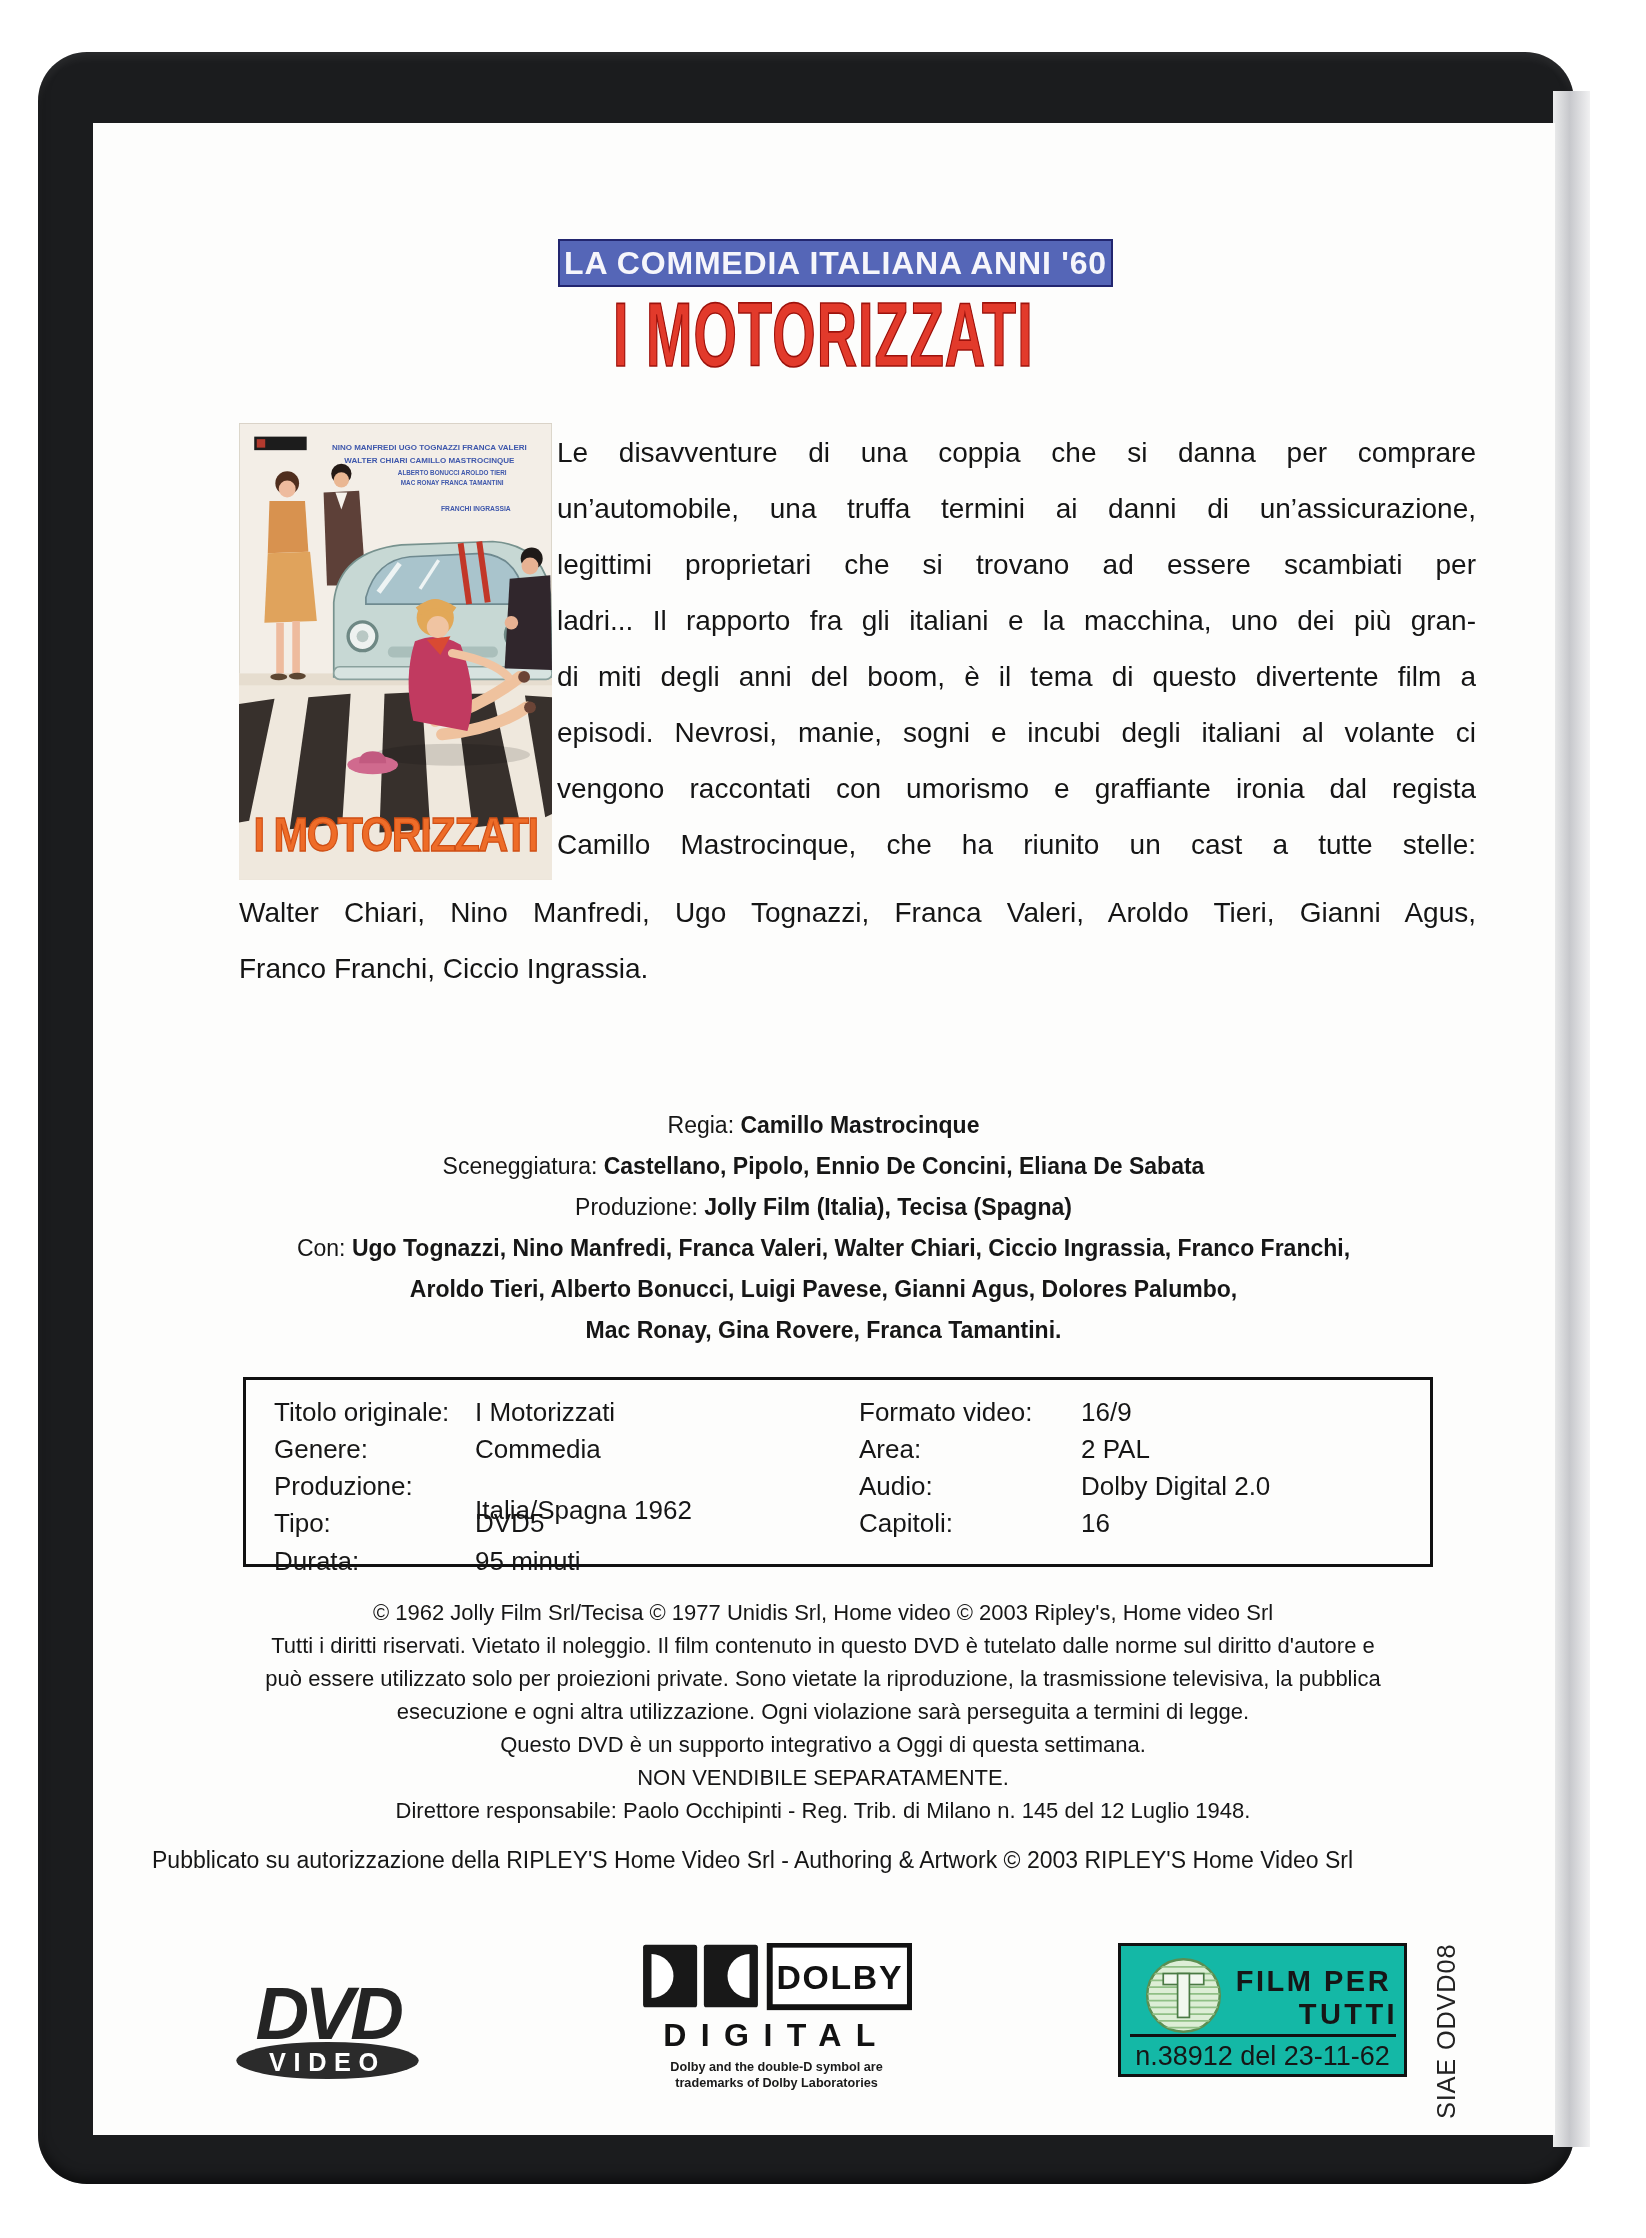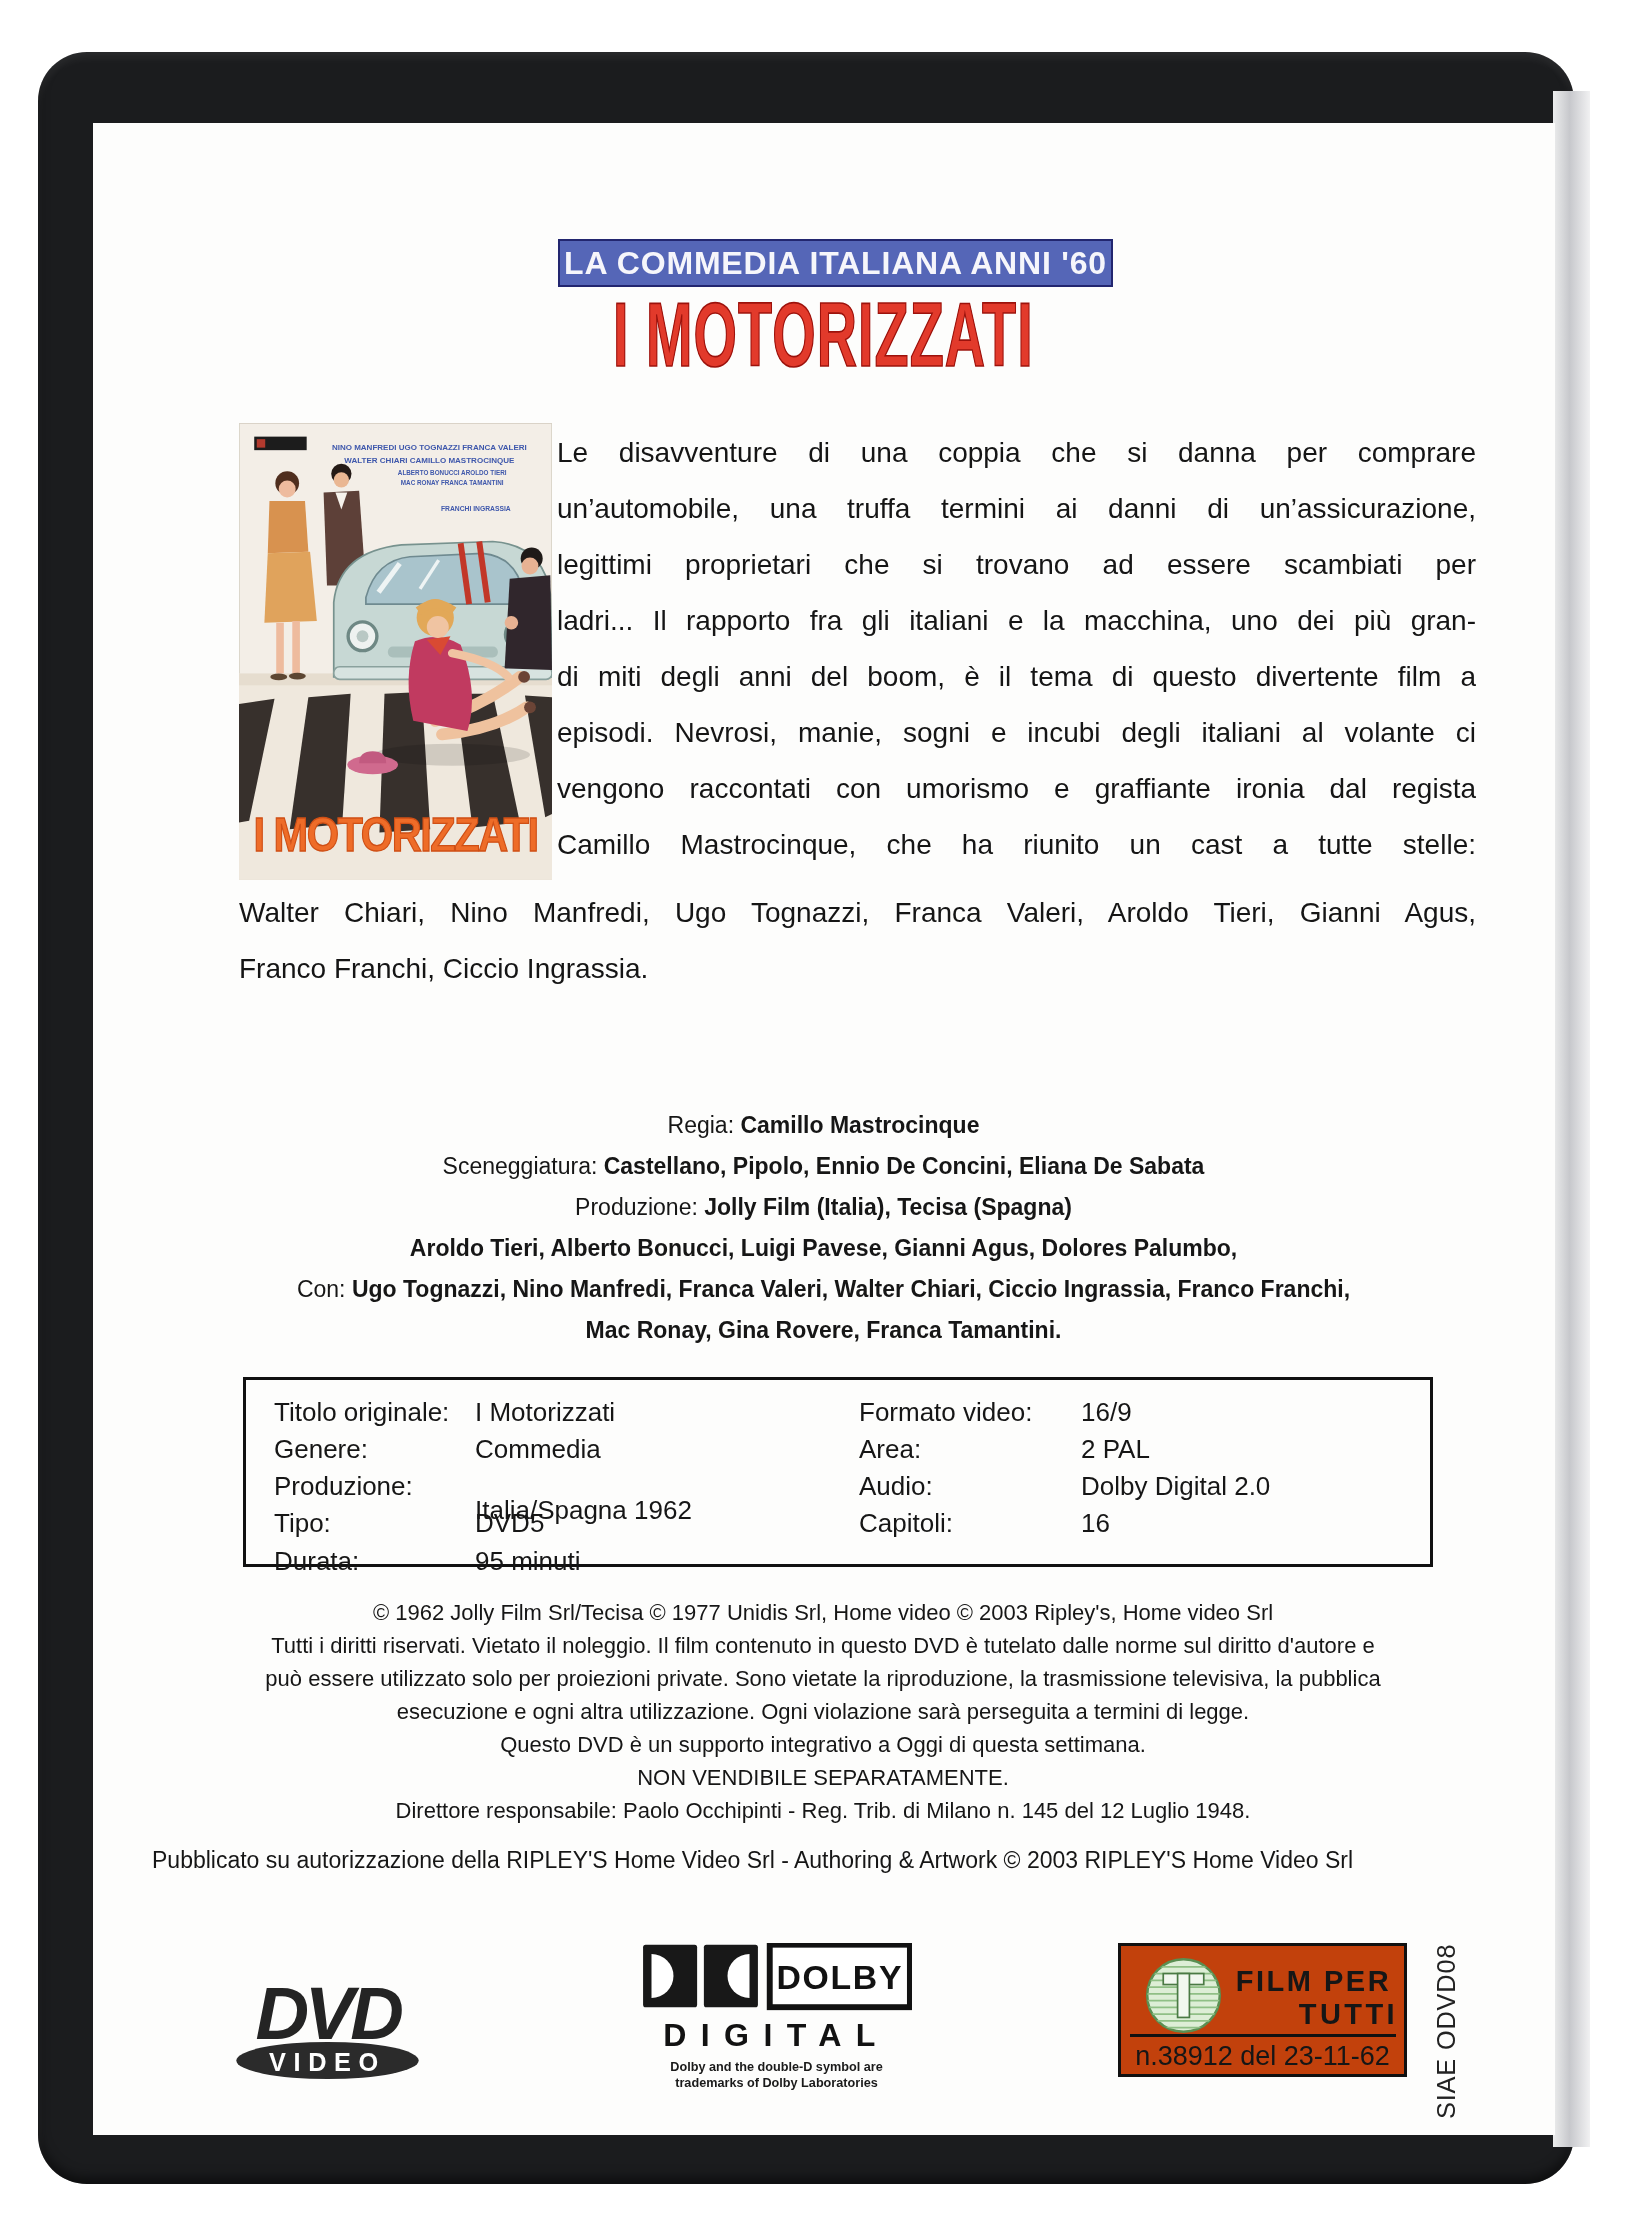--- a/index.html
+++ b/index.html
@@ -39,21 +39,21 @@
   .info-row{position:absolute;font-size:26px;line-height:26px;white-space:nowrap;}
   .info-label{position:absolute;left:0;}
   .info-value{position:absolute;}
   
   .legal{left:152px;top:1596px;width:1342px;text-align:center;}
   .legal-line{height:33px;line-height:33px;font-size:22px;white-space:nowrap;}
   .publisher{left:152px;top:1844px;width:1342px;text-align:left;font-size:23px;line-height:33px;white-space:nowrap;}
   
   .dvd-logo{left:230px;top:1971px;width:195px;height:114px;}
   .dolby-logo{left:641px;top:1943px;width:271px;height:152px;}
-  .fpt-box{left:1118px;top:1943px;width:289px;height:134px;border:3.4px solid #111;box-sizing:border-box;background:#c2410c;}
+  .fpt-box{left:1118px;top:1943px;width:289px;height:134px;border:3.4px solid #111;box-sizing:border-box;background:#14b8a6;}
   .fpt-emblem{position:absolute;left:22px;top:8.5px;width:81px;height:81px;}
   .fpt-line1{position:absolute;left:108px;top:18.6px;width:169px;text-align:center;font-size:29px;font-weight:bold;letter-spacing:2.5px;white-space:nowrap;}
   .fpt-line2{position:absolute;left:108px;top:52px;width:169px;text-align:right;font-size:29px;font-weight:bold;letter-spacing:3.4px;}
   .fpt-rule{position:absolute;left:8.5px;right:8.5px;top:88px;height:2.5px;background:#111;}
   .fpt-number{position:absolute;left:0;right:0;top:95px;text-align:center;font-size:27px;white-space:nowrap;}
   .siae{left:1432px;top:2119px;transform:rotate(-90deg);transform-origin:left top;
     font-size:25.4px;letter-spacing:0.8px;color:#222;white-space:nowrap;}
 </style>
 </head>
 <body>
@@ -173,22 +173,22 @@
 </div>
 <div class="abs desc-wide">
   <div class="desc-line">Walter Chiari, Nino Manfredi, Ugo Tognazzi, Franca Valeri, Aroldo Tieri, Gianni Agus,</div>
   <div class="desc-line last">Franco Franchi, Ciccio Ingrassia.</div>
 </div>
 
 <div class="abs credits">
   <div class="credit-line"><span>Regia: </span><b>Camillo Mastrocinque</b></div>
   <div class="credit-line"><span>Sceneggiatura: </span><b>Castellano, Pipolo, Ennio De Concini, Eliana De Sabata</b></div>
   <div class="credit-line"><span>Produzione: </span><b>Jolly Film (Italia), Tecisa (Spagna)</b></div>
+  <div class="credit-line"><span>Con: </span><b>Ugo Tognazzi, Nino Manfredi, Franca Valeri, Walter Chiari, Ciccio Ingrassia, Franco Franchi,</b></div>
   <div class="credit-line"><span></span><b>Aroldo Tieri, Alberto Bonucci, Luigi Pavese, Gianni Agus, Dolores Palumbo,</b></div>
-  <div class="credit-line"><span>Con: </span><b>Ugo Tognazzi, Nino Manfredi, Franca Valeri, Walter Chiari, Ciccio Ingrassia, Franco Franchi,</b></div>
   <div class="credit-line"><span></span><b>Mac Ronay, Gina Rovere, Franca Tamantini.</b></div>
 </div>
 
 <div class="abs info-box">
   <div class="info-row" style="left:28px;top:18.6px;width:558px;">
     <span class="info-label">Titolo originale:</span>
     <span class="info-value" style="left:201px;">I Motorizzati</span>
   </div>
   <div class="info-row" style="left:28px;top:56px;width:558px;">
     <span class="info-label">Genere:</span>

